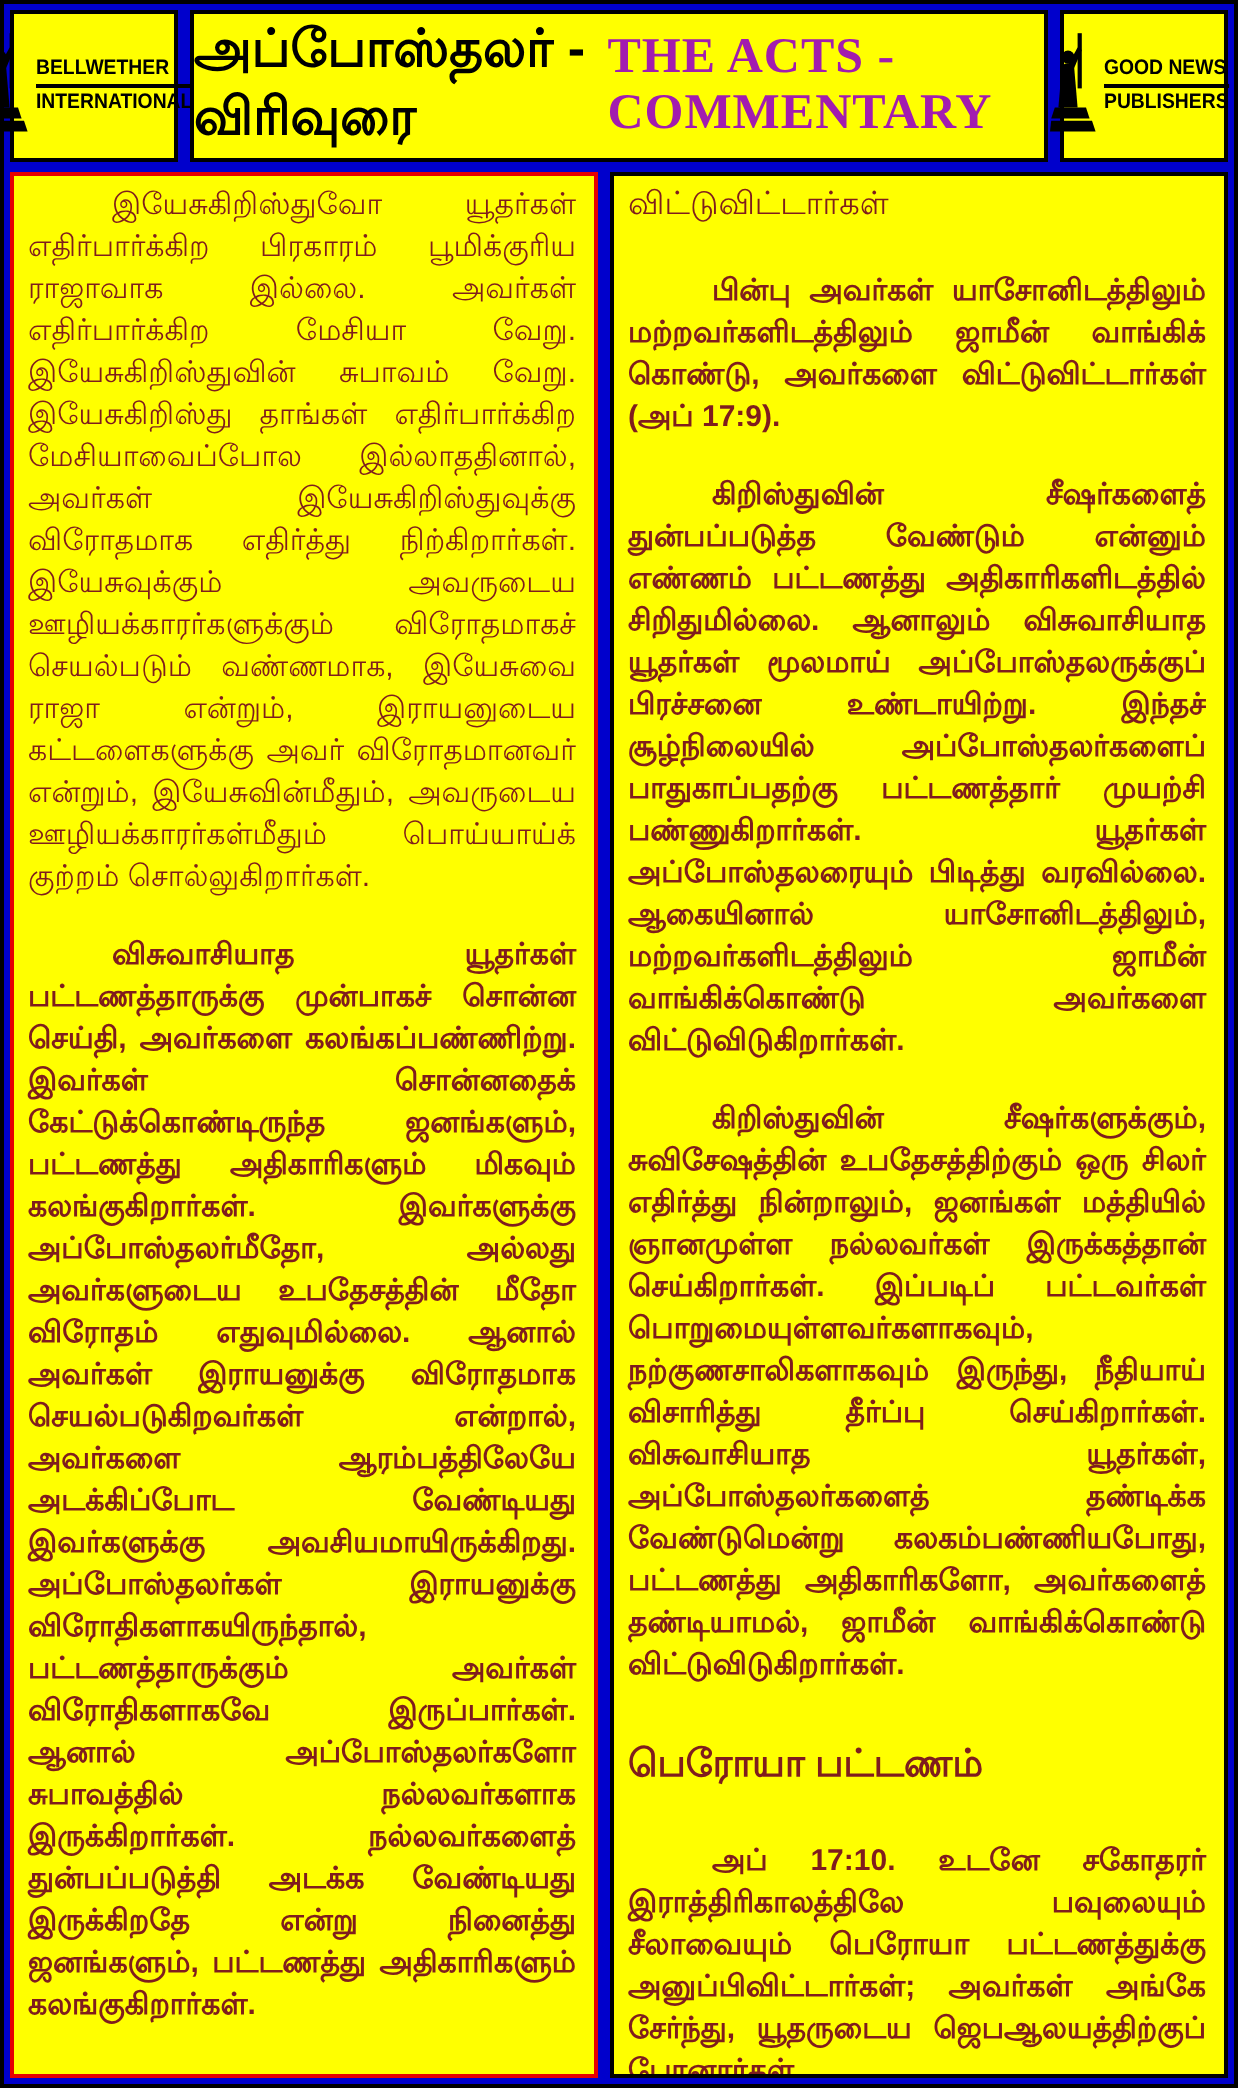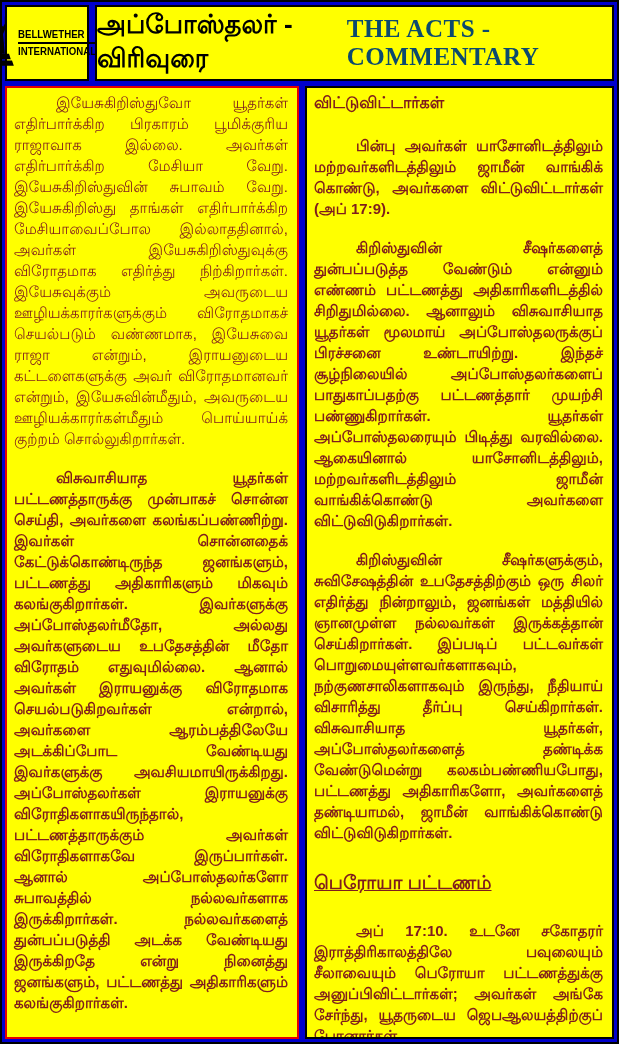--- a/index.html
+++ b/index.html
@@ -30,40 +30,40 @@
     white-space:nowrap;transform:scaleX(.92);transform-origin:left;
   }
   .logo-line.underlined{border-bottom:2px solid #000;padding-bottom:1px;margin-bottom:1px;}
   .title-box{
     flex:1;border:2px solid #000;
     display:flex;flex-direction:row;align-items:center;justify-content:center;gap:7px;
   }
   .title-tamil{font-size:26px;font-weight:bold;color:#000;}
   .title-english{
     font-family:"Liberation Serif","DejaVu Serif",serif;
-    font-size:25px;font-weight:bold;color:#0c4a6e;letter-spacing:.5px;
+    font-size:25px;font-weight:bold;color:#a21caf;letter-spacing:.5px;
   }
   
   .content-row{display:flex;gap:6px;flex:1 1 auto;min-height:0;}
   .col{
     padding:4px 9px 6px 7px;overflow:hidden;
     color:#7f1d1d;font-size:15px;line-height:21px;text-align:justify;
   }
   .col-left{width:294px;flex:0 0 auto;border:2px solid #e60000;}
   .col-right{flex:1;border:2px solid #000;}
   .para{margin:0;padding:0;}
   .para.indent{text-indent:42px;}
   .para + .para{margin-top:18px;font-weight:bold;}
   .bold{font-weight:bold;}
   .heading-sm{
-    margin:26px 0 0 0;font-size:16px;font-weight:bold;text-align:left;text-indent:0;
+    margin:26px 0 0 0;font-size:16px;font-weight:normal;text-align:left;text-indent:0;
   }
   .heading-sm + .para{margin-top:22px;}
   .heading-lg{
-    margin:26px 0 0 0;font-size:19px;font-weight:bold;text-align:left;text-indent:0;line-height:27px;text-decoration:underline;
+    margin:26px 0 0 0;font-size:19px;font-weight:bold;text-align:left;text-indent:0;line-height:27px;
   }
   .heading-lg.sub{margin-top:2px;}
   .heading-lg + .para, .heading-lg.sub + .para{margin-top:24px;}
   .col > :first-child{margin-top:0;}
   .statue{flex:0 0 auto;}
 </style>
 </head>
 <body>
 
 <div class="page">
@@ -85,20 +85,36 @@
         <div class="logo-line underlined">BELLWETHER</div>
         <div class="logo-line">INTERNATIONAL</div>
       </div>
     </div>
 
     <div class="box title-box">
       <div class="title-tamil">அப்போஸ்தலர் - விரிவுரை</div>
       <div class="title-english">THE ACTS - COMMENTARY</div>
     </div>
 
+    <div class="box logo-box">
+      <svg class="statue" width="24" height="54" viewBox="0 0 40 88" aria-hidden="true">
+        <g fill="#000">
+          <rect x="23" y="0" width="3.5" height="46"></rect>
+          <circle cx="15" cy="20" r="5.5"></circle>
+          <path d="M10 27 Q15 23 20 27 L23 62 L7 62 Z"></path>
+          <path d="M13 30 L23 12 L26.5 14 L18 34 Z"></path>
+          <path d="M4 62 h26 l3 9 h-32 z"></path>
+          <path d="M1 73 h34 l3 9 h-38 z"></path>
+        </g>
+      </svg>
+      <div class="logo-text">
+        <div class="logo-line underlined">GOOD NEWS</div>
+        <div class="logo-line">PUBLISHERS</div>
+      </div>
+    </div>
 
   </div>
 
   <div class="content-row">
 
     <div class="box col col-left">
       <p class="para indent">இயேசுகிறிஸ்துவோ யூதர்கள் எதிர்பார்க்கிற பிரகாரம் பூமிக்குரிய ராஜாவாக இல்லை. அவர்கள் எதிர்பார்க்கிற மேசியா வேறு. இயேசுகிறிஸ்துவின் சுபாவம் வேறு. இயேசுகிறிஸ்து தாங்கள் எதிர்பார்க்கிற மேசியாவைப்போல இல்லாததினால், அவர்கள் இயேசுகிறிஸ்துவுக்கு விரோதமாக எதிர்த்து நிற்கிறார்கள். இயேசுவுக்கும் அவருடைய ஊழியக்காரர்களுக்கும் விரோதமாகச் செயல்படும் வண்ணமாக, இயேசுவை ராஜா என்றும், இராயனுடைய கட்டளைகளுக்கு அவர் விரோதமானவர் என்றும், இயேசுவின்மீதும், அவருடைய ஊழியக்காரர்கள்மீதும் பொய்யாய்க் குற்றம் சொல்லுகிறார்கள்.</p>
       <p class="para indent">விசுவாசியாத யூதர்கள் பட்டணத்தாருக்கு முன்பாகச் சொன்ன செய்தி, அவர்களை கலங்கப்பண்ணிற்று. இவர்கள் சொன்னதைக் கேட்டுக்கொண்டிருந்த ஜனங்களும், பட்டணத்து அதிகாரிகளும் மிகவும் கலங்குகிறார்கள். இவர்களுக்கு அப்போஸ்தலர்மீதோ, அல்லது அவர்களுடைய உபதேசத்தின் மீதோ விரோதம் எதுவுமில்லை. ஆனால் அவர்கள் இராயனுக்கு விரோதமாக செயல்படுகிறவர்கள் என்றால், அவர்களை ஆரம்பத்திலேயே அடக்கிப்போட வேண்டியது இவர்களுக்கு அவசியமாயிருக்கிறது. அப்போஸ்தலர்கள் இராயனுக்கு விரோதிகளாகயிருந்தால், பட்டணத்தாருக்கும் அவர்கள் விரோதிகளாகவே இருப்பார்கள். ஆனால் அப்போஸ்தலர்களோ சுபாவத்தில் நல்லவர்களாக இருக்கிறார்கள். நல்லவர்களைத் துன்பப்படுத்தி அடக்க வேண்டியது இருக்கிறதே என்று நினைத்து ஜனங்களும், பட்டணத்து அதிகாரிகளும் கலங்குகிறார்கள்.</p>
     </div>
 

